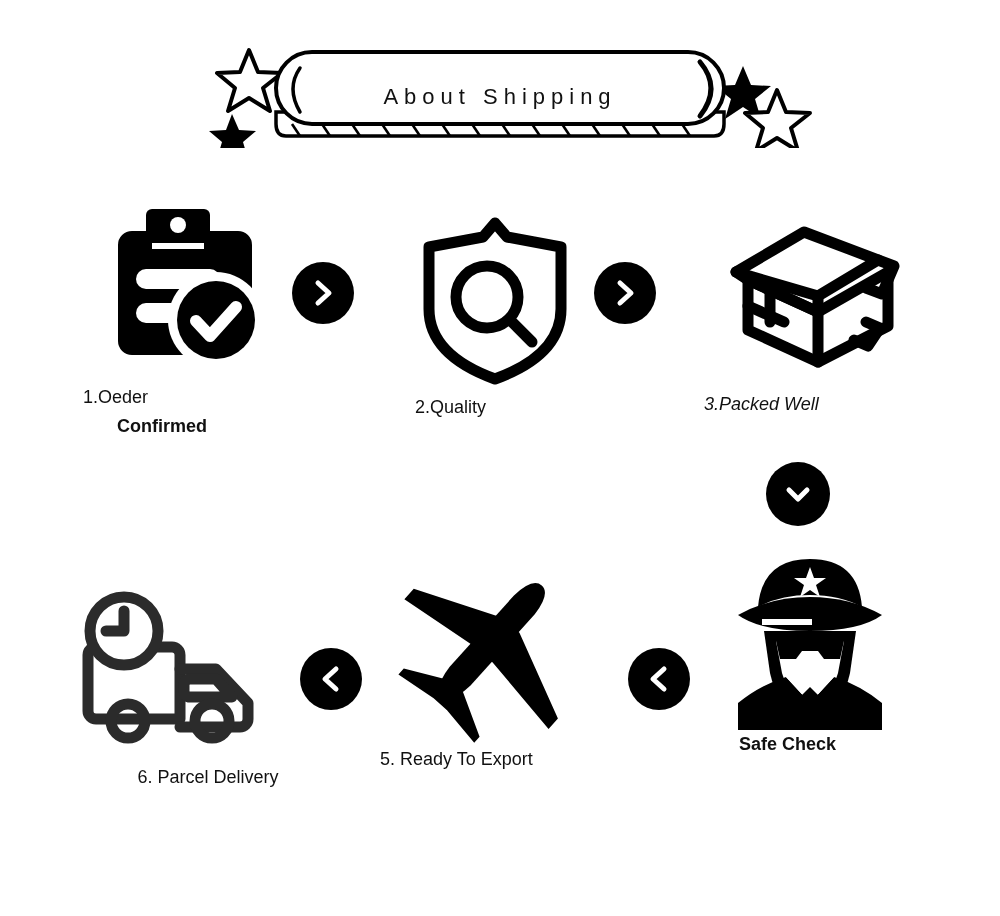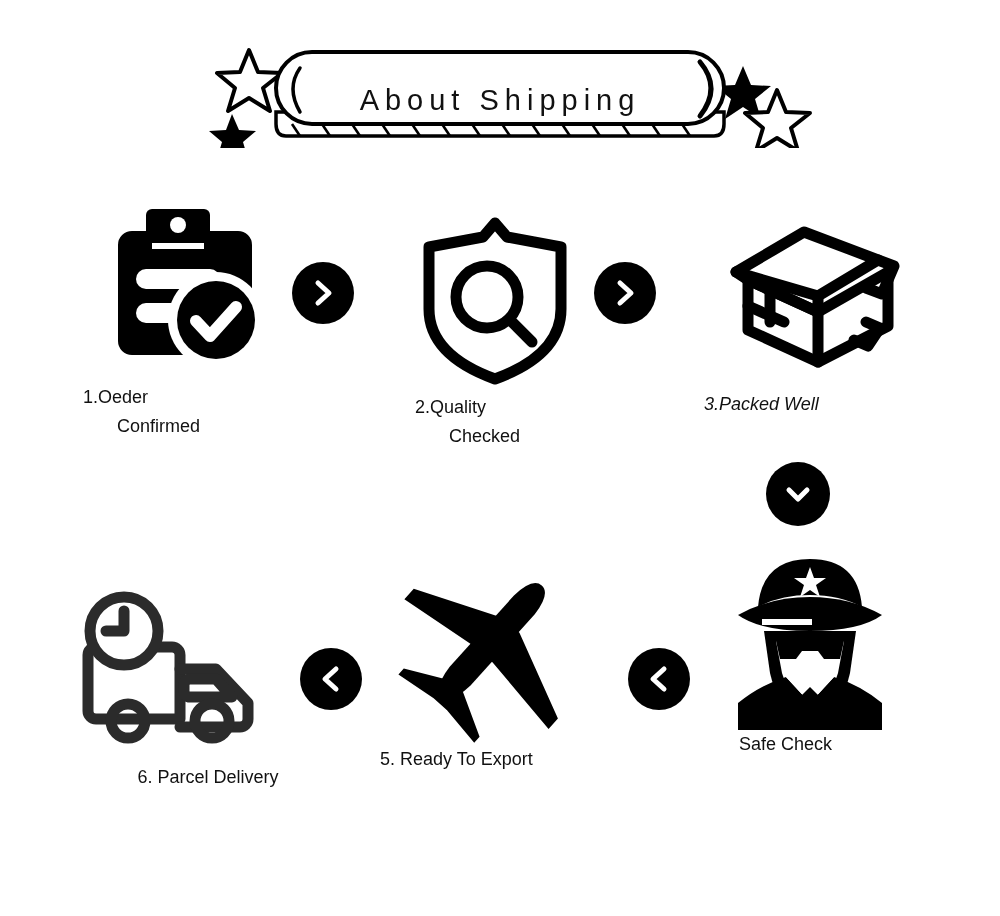--- a/index.html
+++ b/index.html
@@ -25,21 +25,21 @@
     width: 1000px;
     height: 120px;
   }
   .banner-svg { display: block; }
   .banner-title {
     position: absolute;
     left: 280px;
     top: 56px;
     width: 440px;
     text-align: center;
-    font-size: 29px;
+    font-size: 22px;
     letter-spacing: 6px;
     font-weight: 400;
     color: #111111;
     white-space: nowrap;
   }
 
   
   .step {
     position: absolute;
     width: 300px;
@@ -54,20 +54,21 @@
   .step-label {
     width: 300px;
     text-align: center;
     font-size: 18px;
     line-height: 1.6;
     color: #111111;
   }
   .step-label .l2 {
     display: block;
     padding-left: 34px;
+    font-weight: bold;
   }
   .step-label .l2-left {
     display: block;
     padding-left: 0;
   }
 
   
   #step-1 { left: 28px;  top: 198px; }
   #step-2 { left: 345px; top: 208px; }
   #step-3 { left: 668px; top: 205px; font-style: italic; }
@@ -175,21 +176,20 @@
 <div class="step" id="step-2">
   <div class="step-icon">
     <svg width="160" height="175" viewBox="0 0 160 175">
       <path d="M80 10 L92 24 L146 34 L146 96 Q146 142 80 166 Q14 142 14 96 L14 34 L68 24 Z" fill="#ffffff" stroke="#000000" stroke-width="11" stroke-linejoin="round"></path>
       <circle cx="72" cy="84" r="31" fill="#ffffff" stroke="#000000" stroke-width="11"></circle>
       <line x1="95" y1="107" x2="117" y2="129" stroke="#000000" stroke-width="11" stroke-linecap="round"></line>
     </svg>
   </div>
   <div class="step-label">
     <span>2.Quality</span>
-    <span class="l2">Checked</span>
   </div>
 </div>
 
 <div class="step" id="step-3">
   <div class="step-icon">
     <svg width="200" height="175" viewBox="0 0 200 175">
       <g fill="none" stroke="#000000" stroke-width="11" stroke-linejoin="round" stroke-linecap="round">
 
         <path d="M30 70 L30 120 L100 152 L170 116 L170 62"></path>
         <path d="M30 70 L100 102 L170 62"></path>

